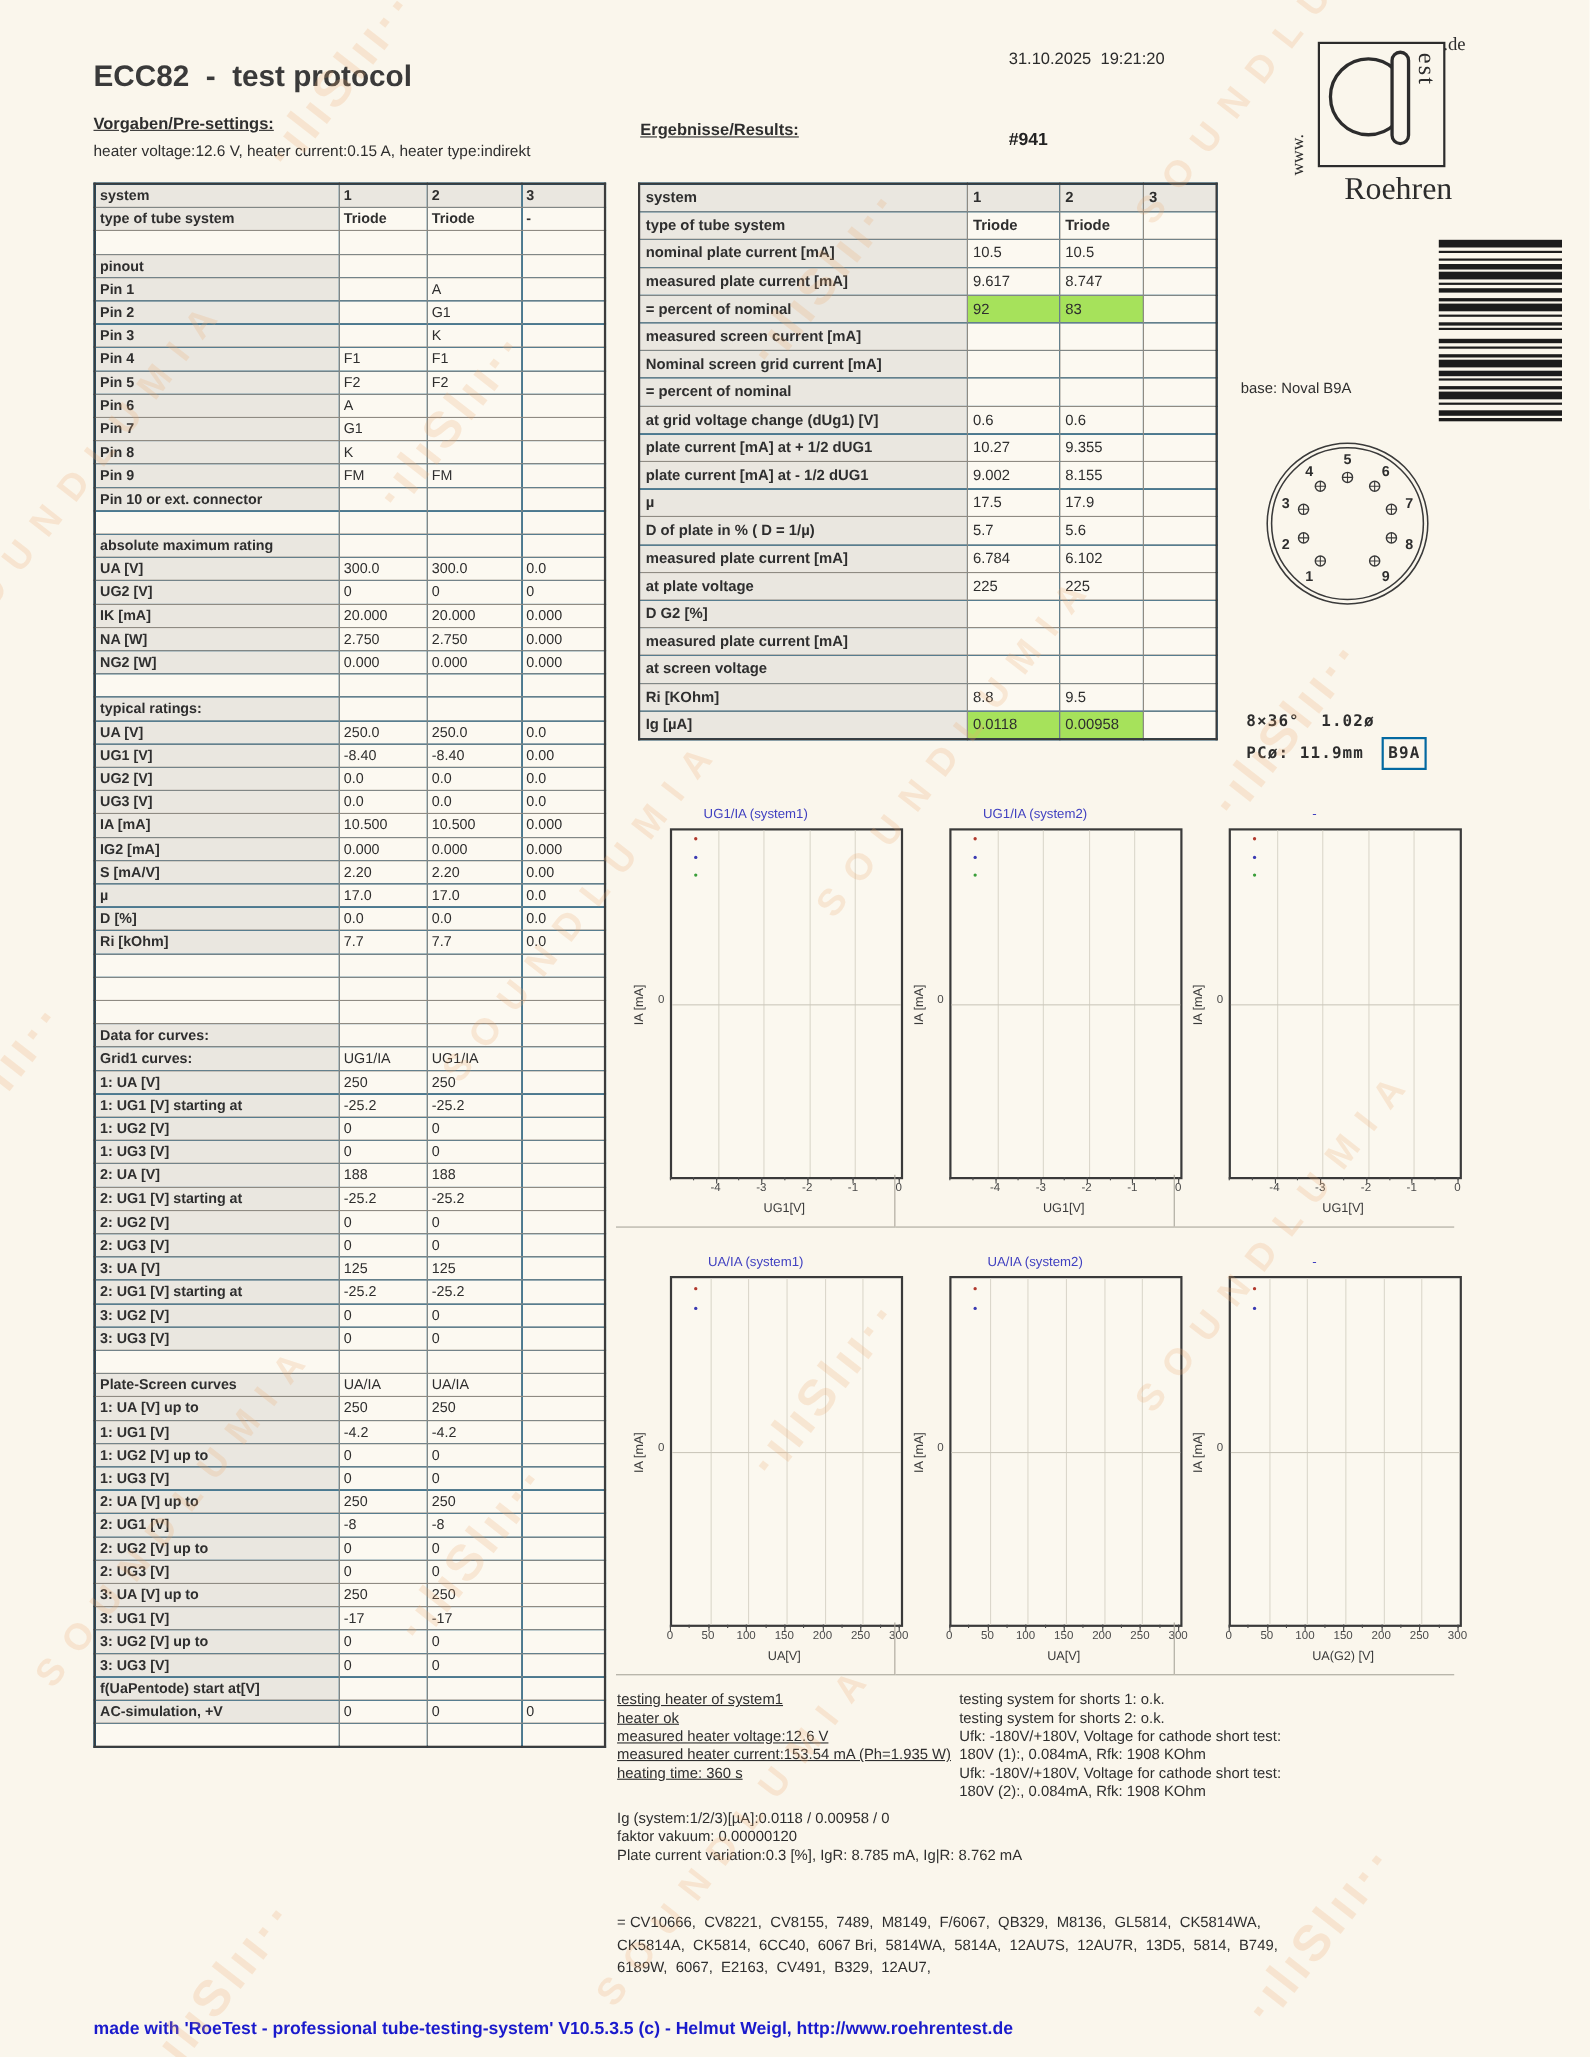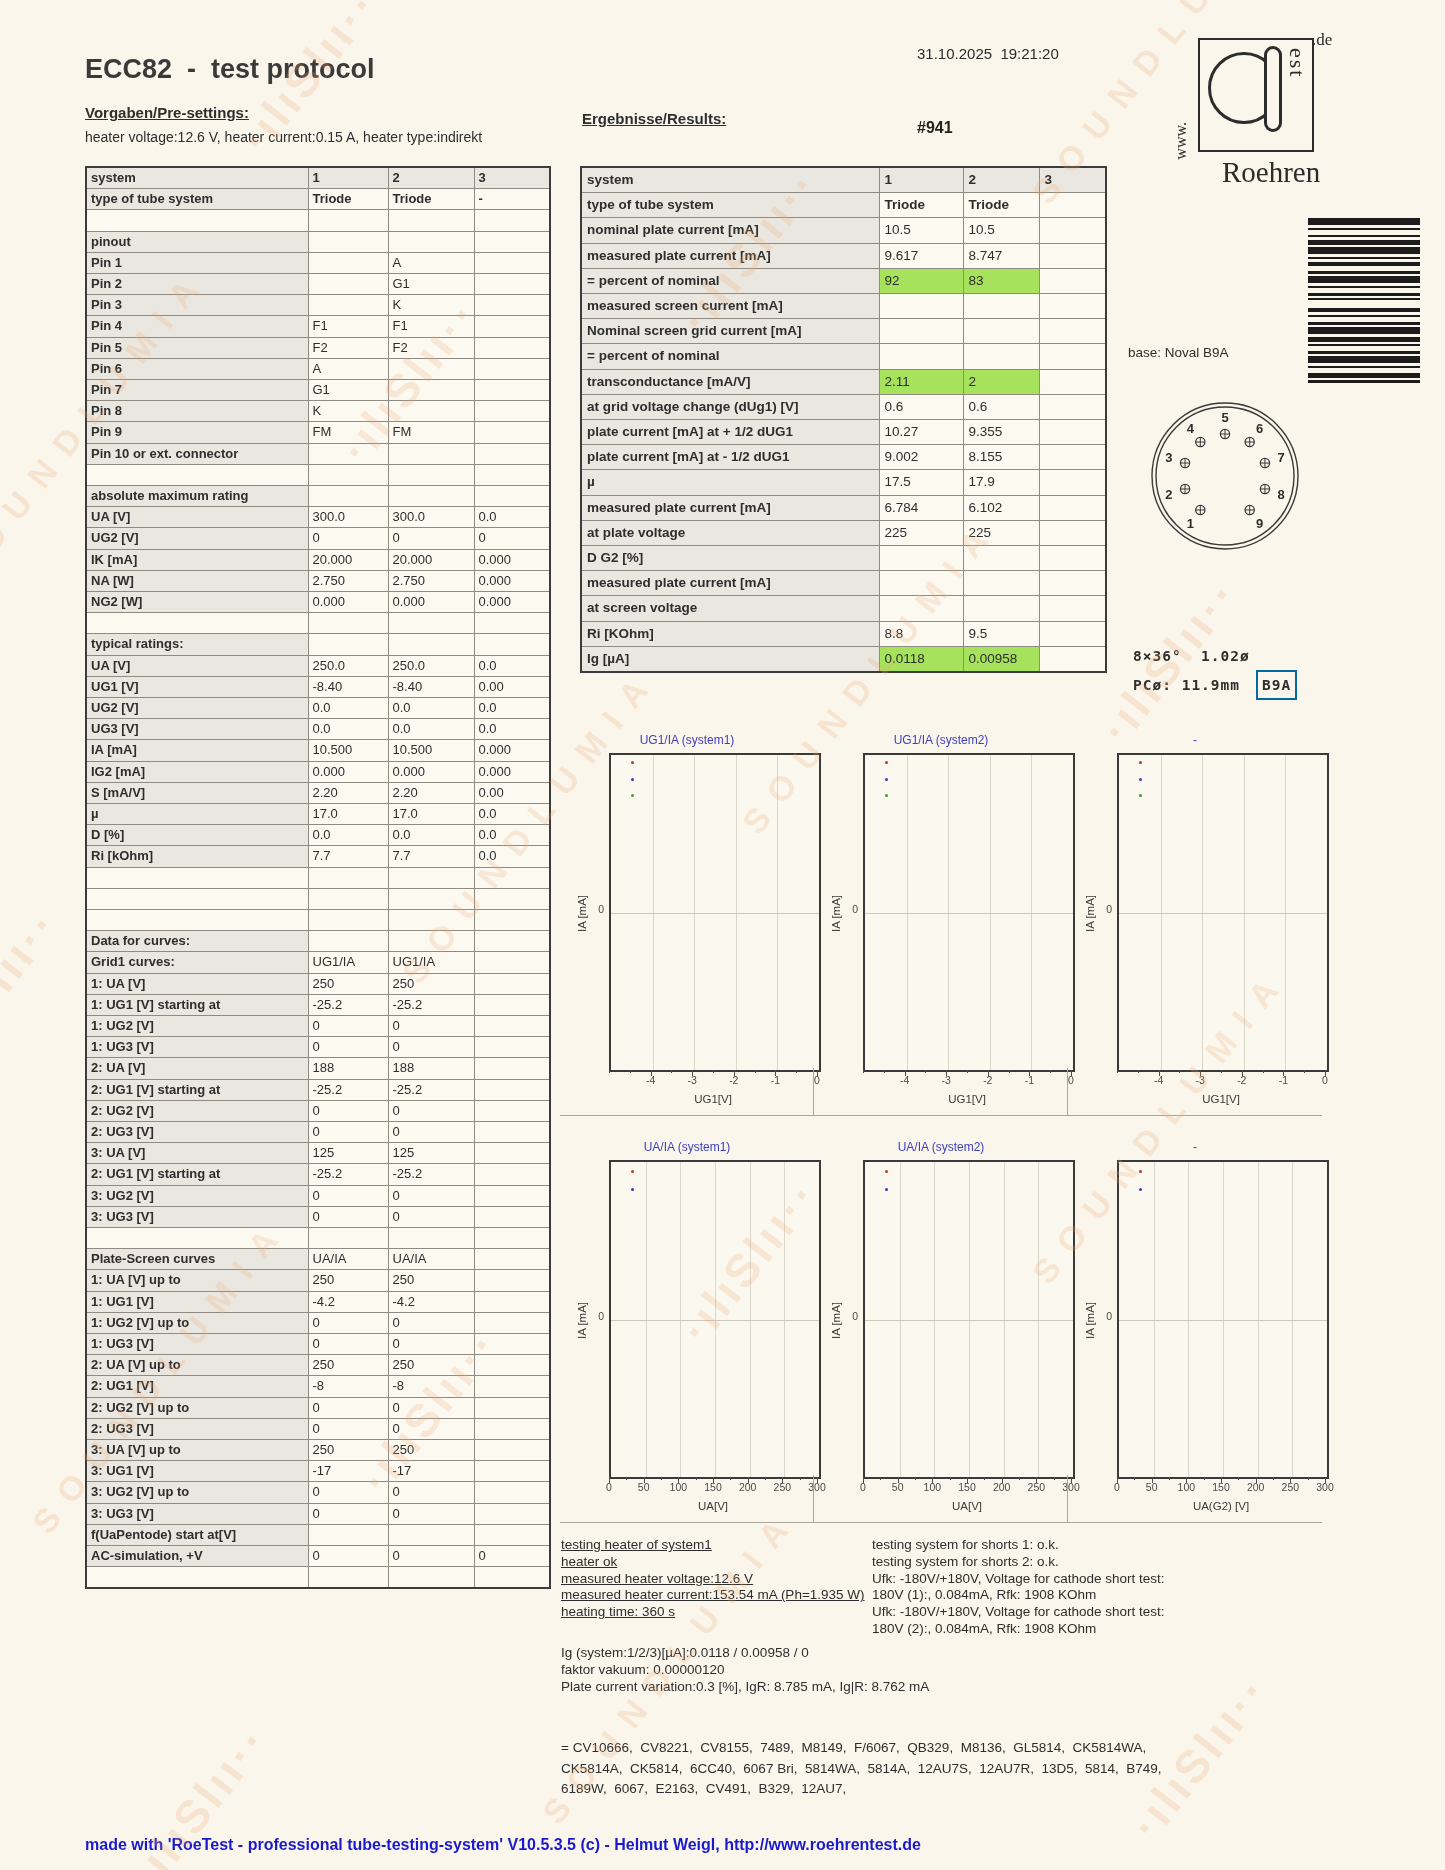--- a/index.html
+++ b/index.html
@@ -656,26 +656,20 @@
           <td class="val"></td>
           <td class="val"></td>
         </tr>
         <tr>
           <td class="lab">= percent of nominal</td>
           <td class="val"></td>
           <td class="val"></td>
           <td class="val"></td>
         </tr>
         <tr>
-          <td class="lab">transconductance [mA/V]</td>
-          <td class="val hl">2.11</td>
-          <td class="val hl">2</td>
-          <td class="val"></td>
-        </tr>
-        <tr>
           <td class="lab">at grid voltage change (dUg1) [V]</td>
           <td class="val">0.6</td>
           <td class="val">0.6</td>
           <td class="val"></td>
         </tr>
         <tr>
           <td class="lab">plate current [mA] at + 1/2 dUG1</td>
           <td class="val">10.27</td>
           <td class="val">9.355</td>
           <td class="val"></td>
@@ -683,20 +677,26 @@
         <tr>
           <td class="lab">plate current [mA] at - 1/2 dUG1</td>
           <td class="val">9.002</td>
           <td class="val">8.155</td>
           <td class="val"></td>
         </tr>
         <tr>
           <td class="lab">µ</td>
           <td class="val">17.5</td>
           <td class="val">17.9</td>
+          <td class="val"></td>
+        </tr>
+        <tr>
+          <td class="lab">D of plate in % ( D = 1/µ)</td>
+          <td class="val">5.7</td>
+          <td class="val">5.6</td>
           <td class="val"></td>
         </tr>
         <tr>
           <td class="lab">measured plate current [mA]</td>
           <td class="val">6.784</td>
           <td class="val">6.102</td>
           <td class="val"></td>
         </tr>
         <tr>
           <td class="lab">at plate voltage</td>

